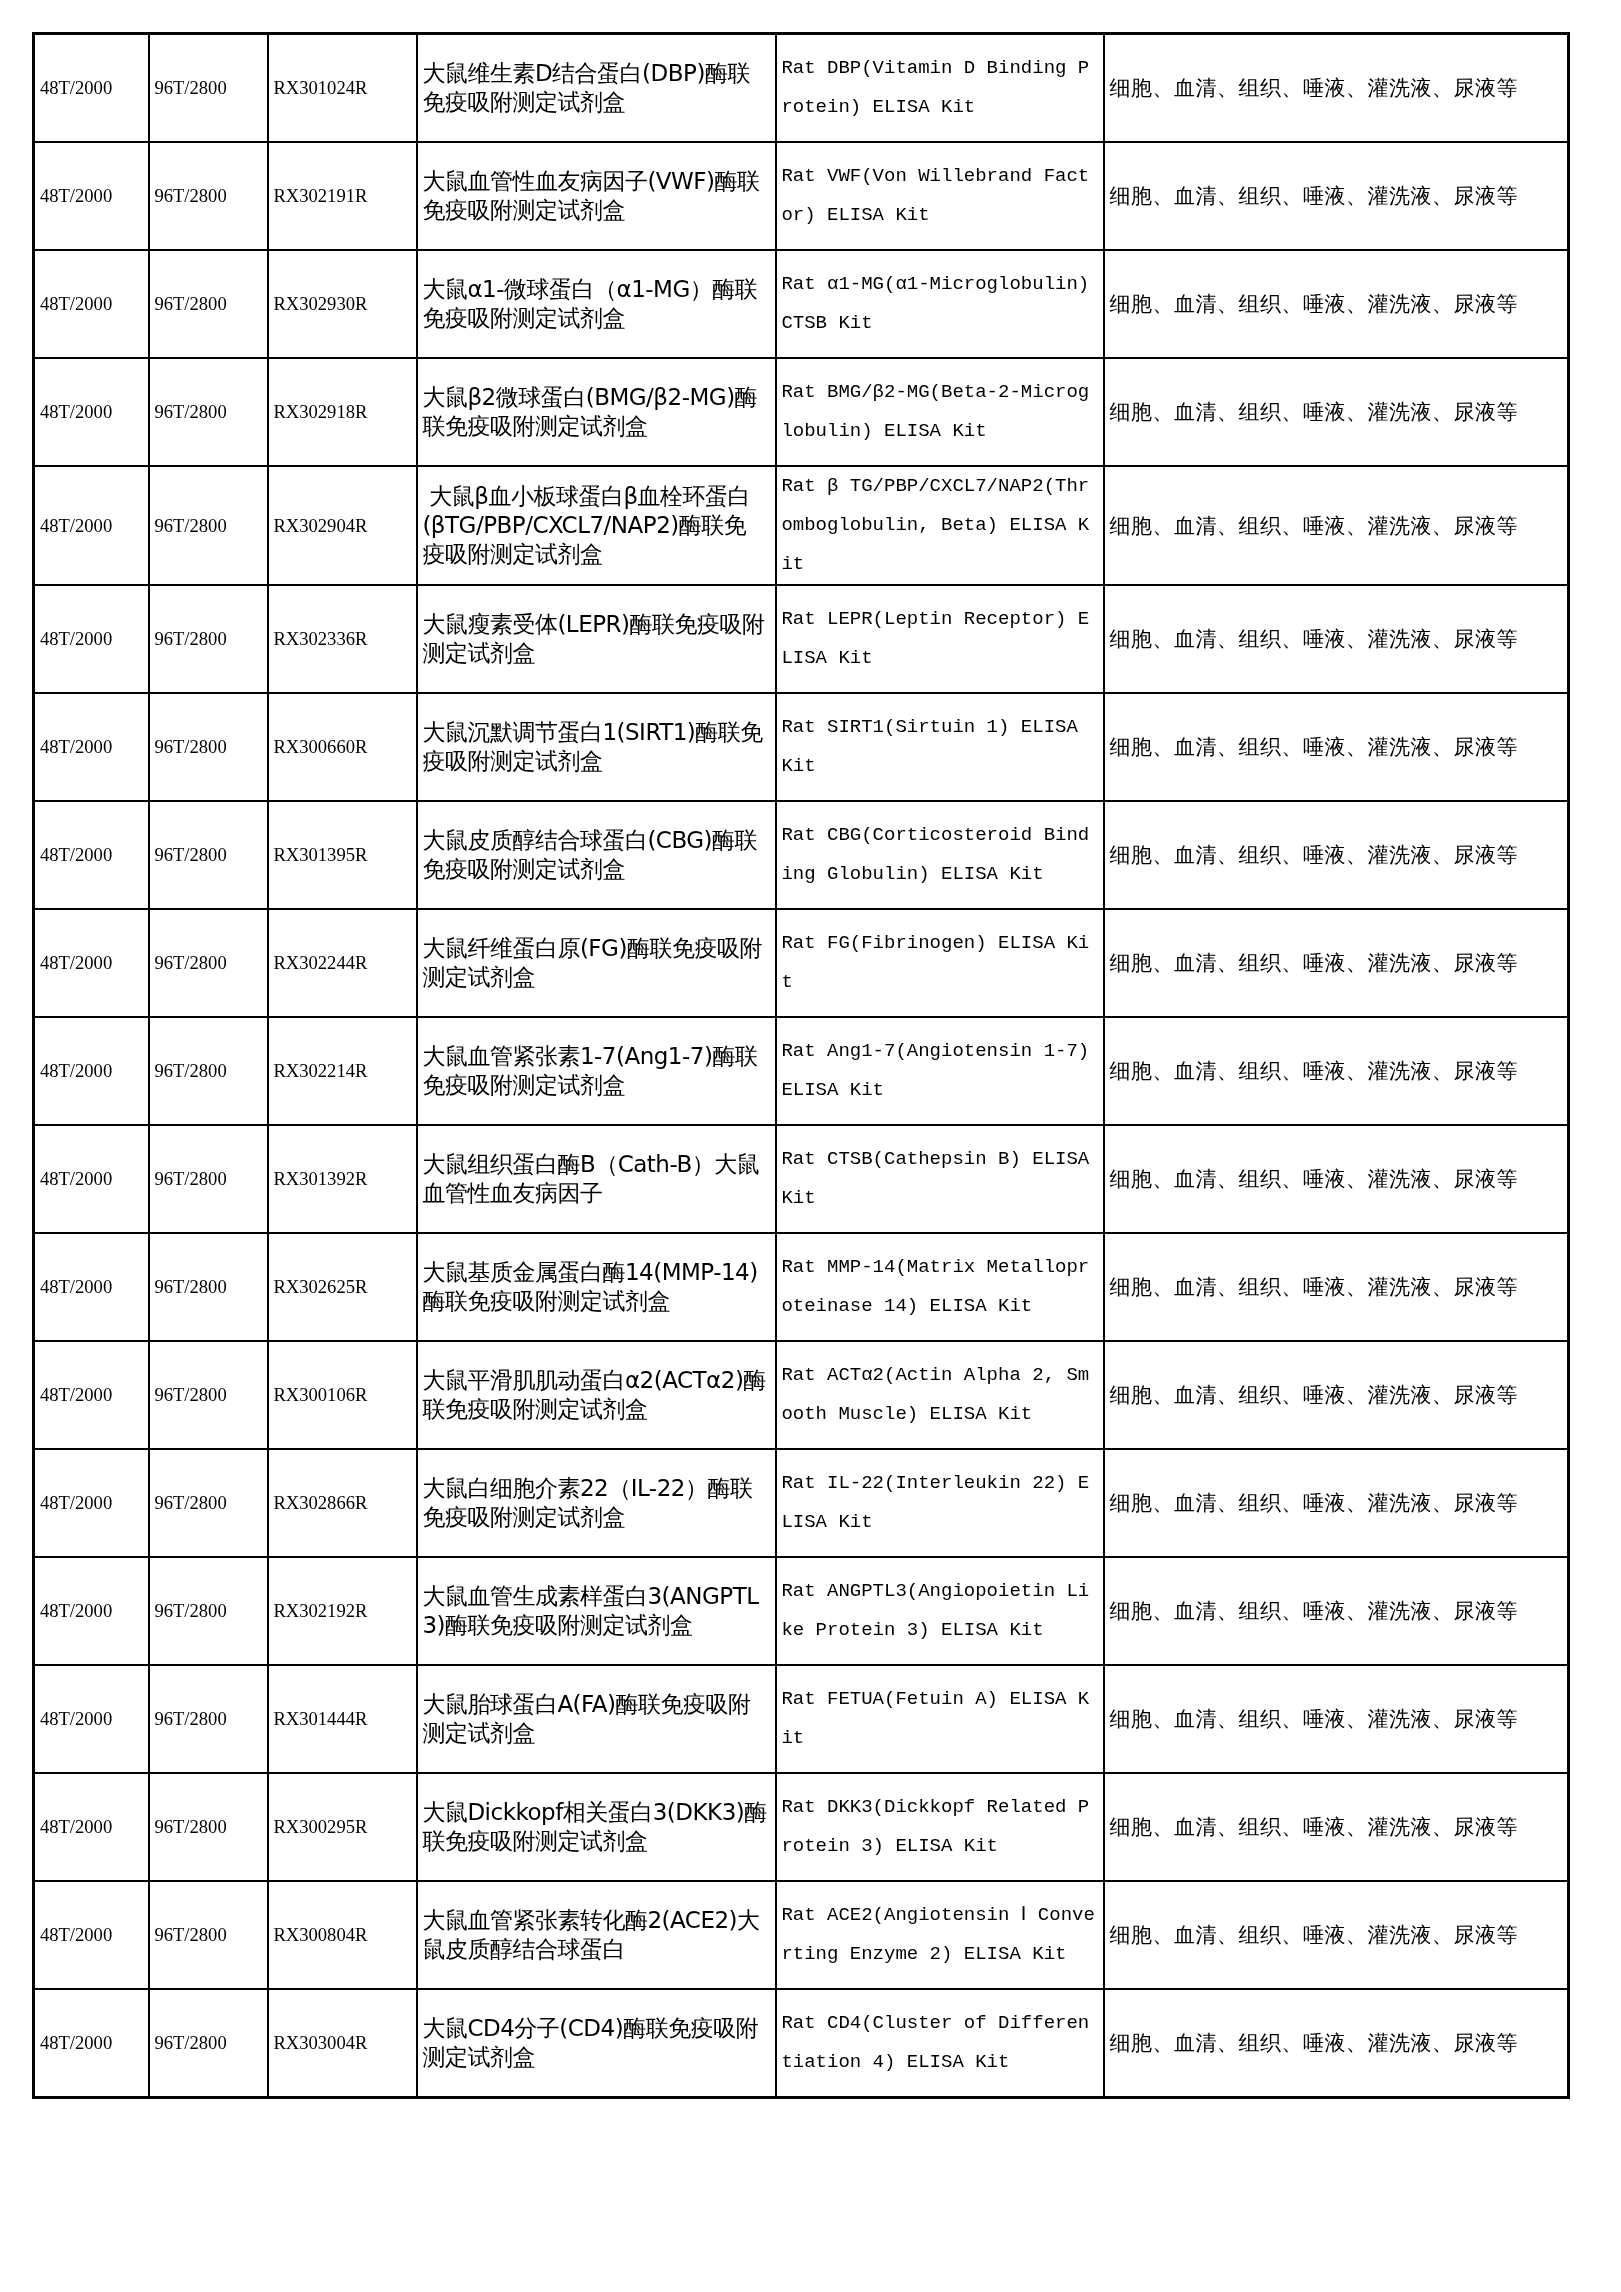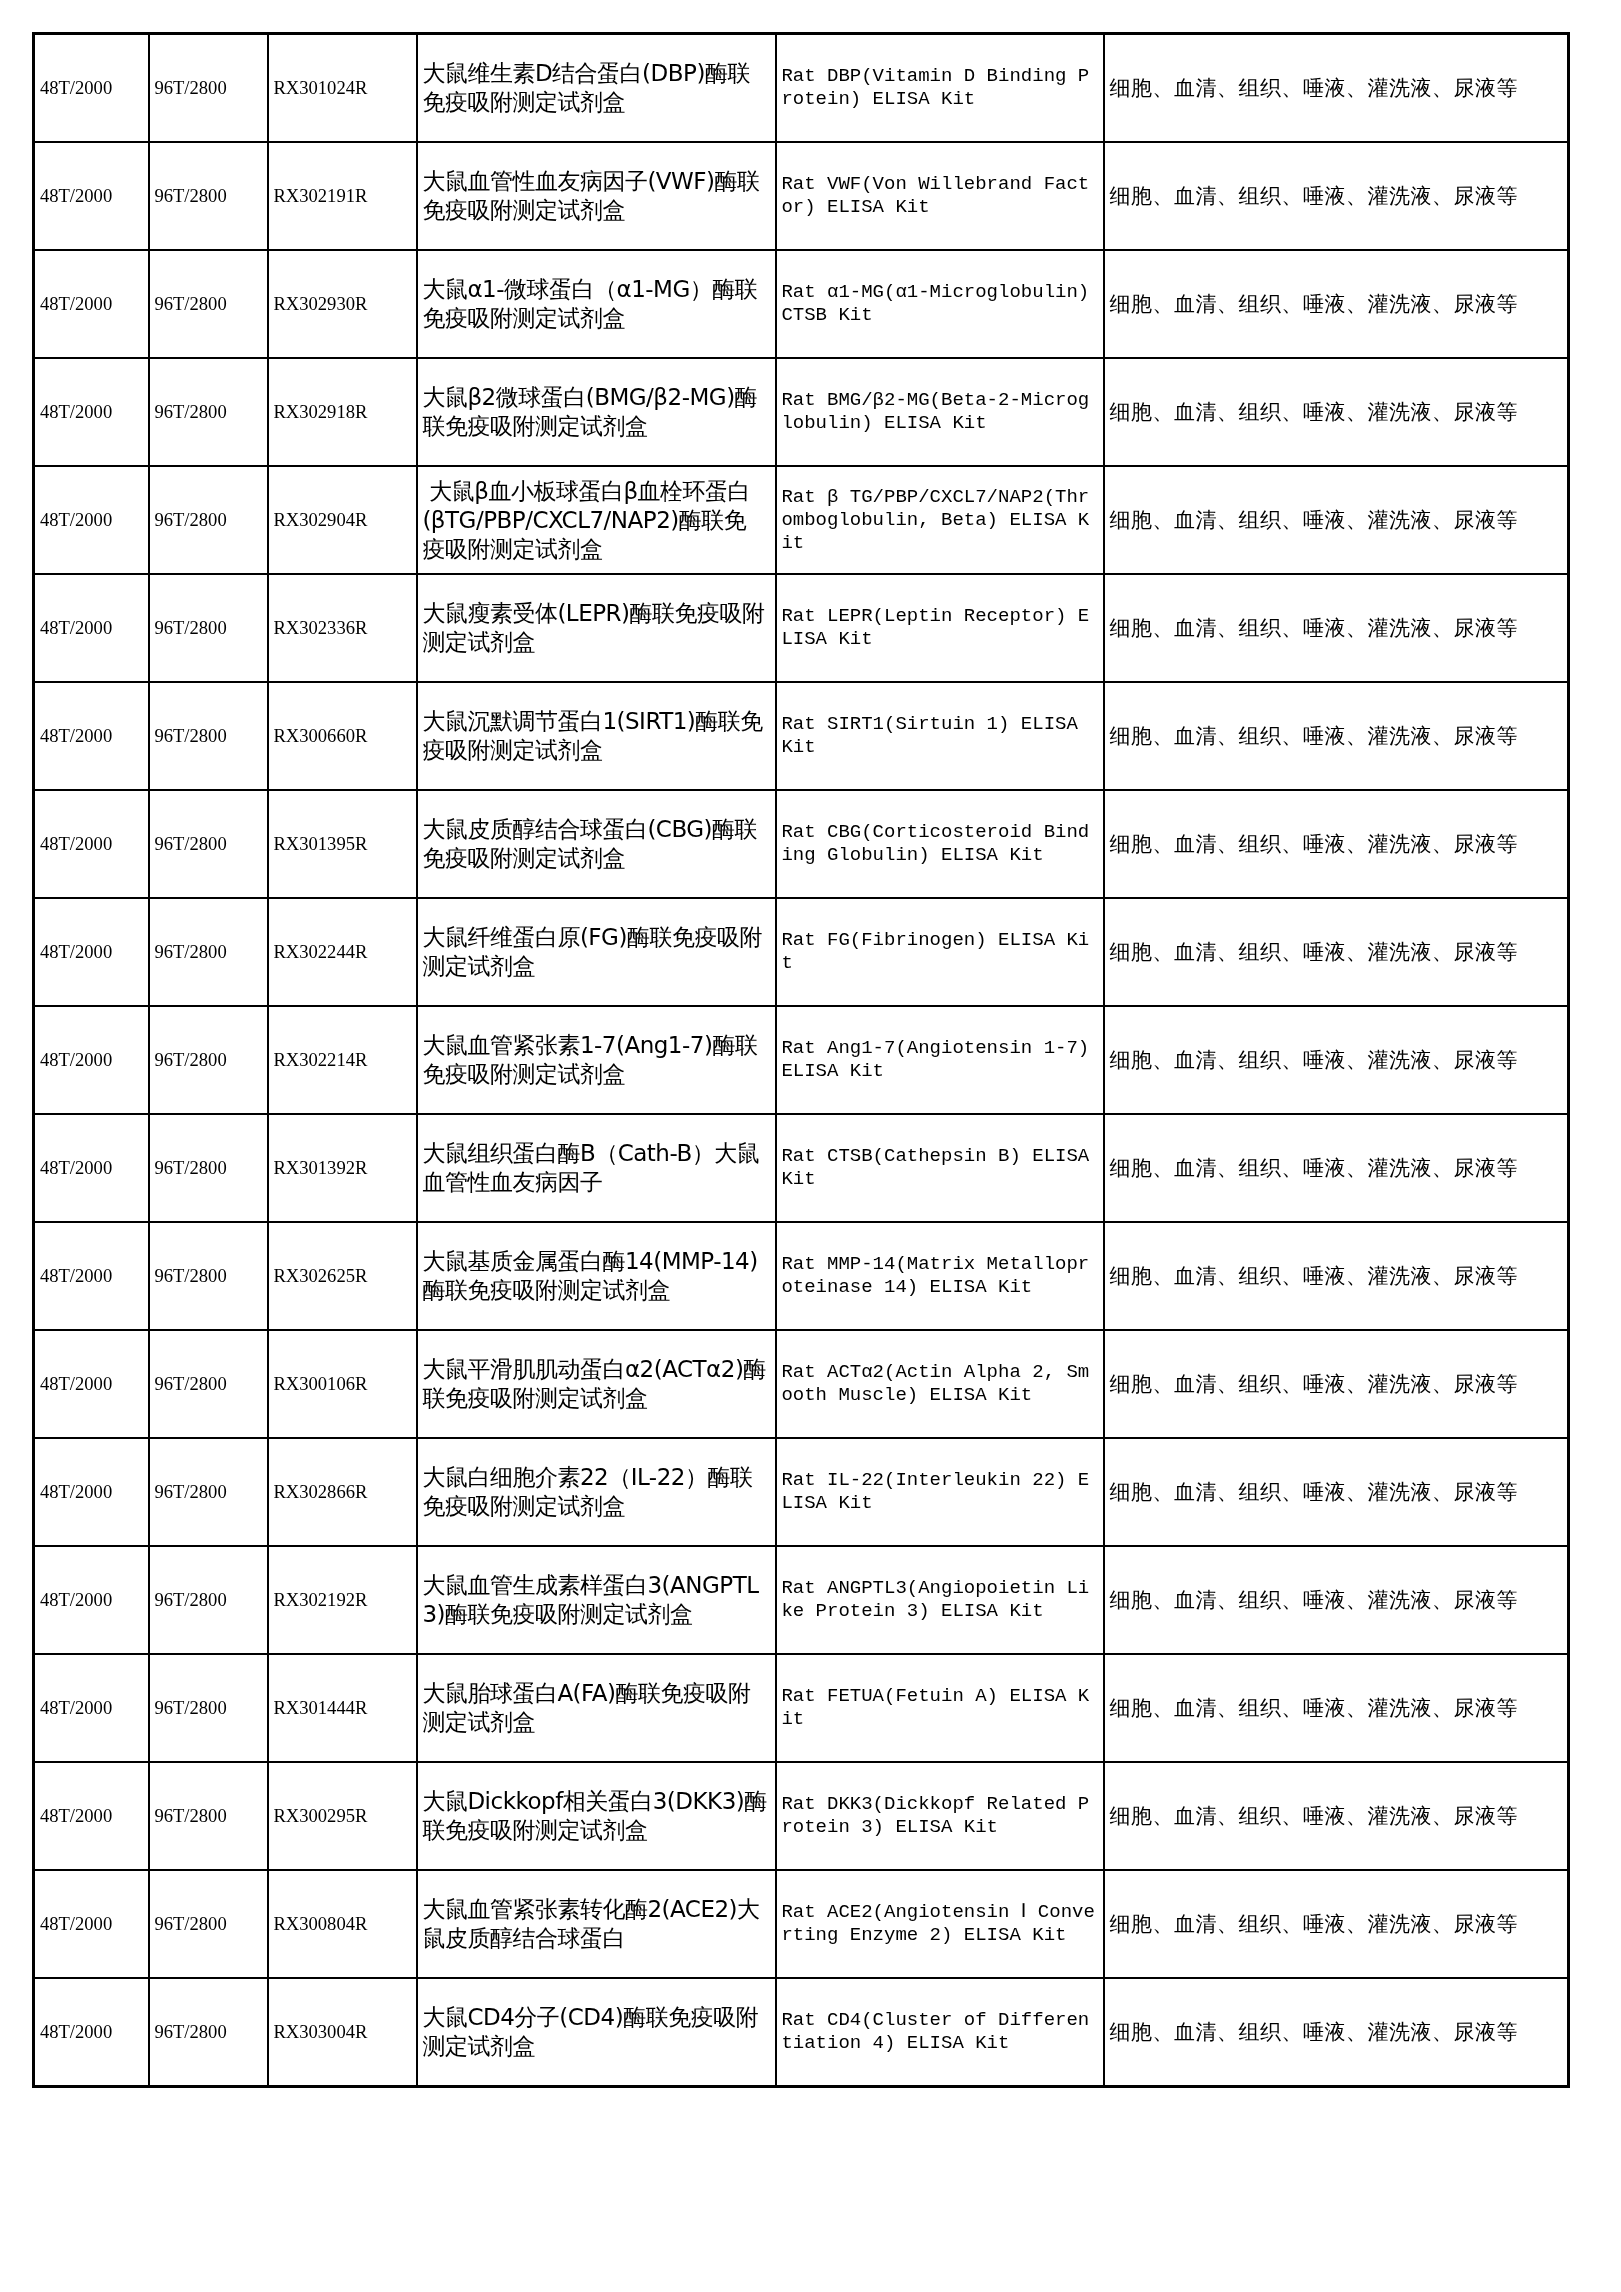--- a/index.html
+++ b/index.html
@@ -39,21 +39,21 @@
   .c-cn {
     font-family: "DejaVu Sans", sans-serif;
     font-size: 23px;
     line-height: 29px;
     letter-spacing: -0.5px;
     word-break: break-all;
   }
   .c-en {
     font-family: "Liberation Mono", "DejaVu Sans Mono", monospace;
     font-size: 19px;
-    line-height: 23px;
+    line-height: 39px;
     word-break: break-all;
     white-space: normal;
   }
   .c-sample {
     font-family: "DejaVu Sans", sans-serif;
     font-size: 21px;
     letter-spacing: 0.5px;
     white-space: nowrap;
   }
   col.w1 { width: 115px; }

